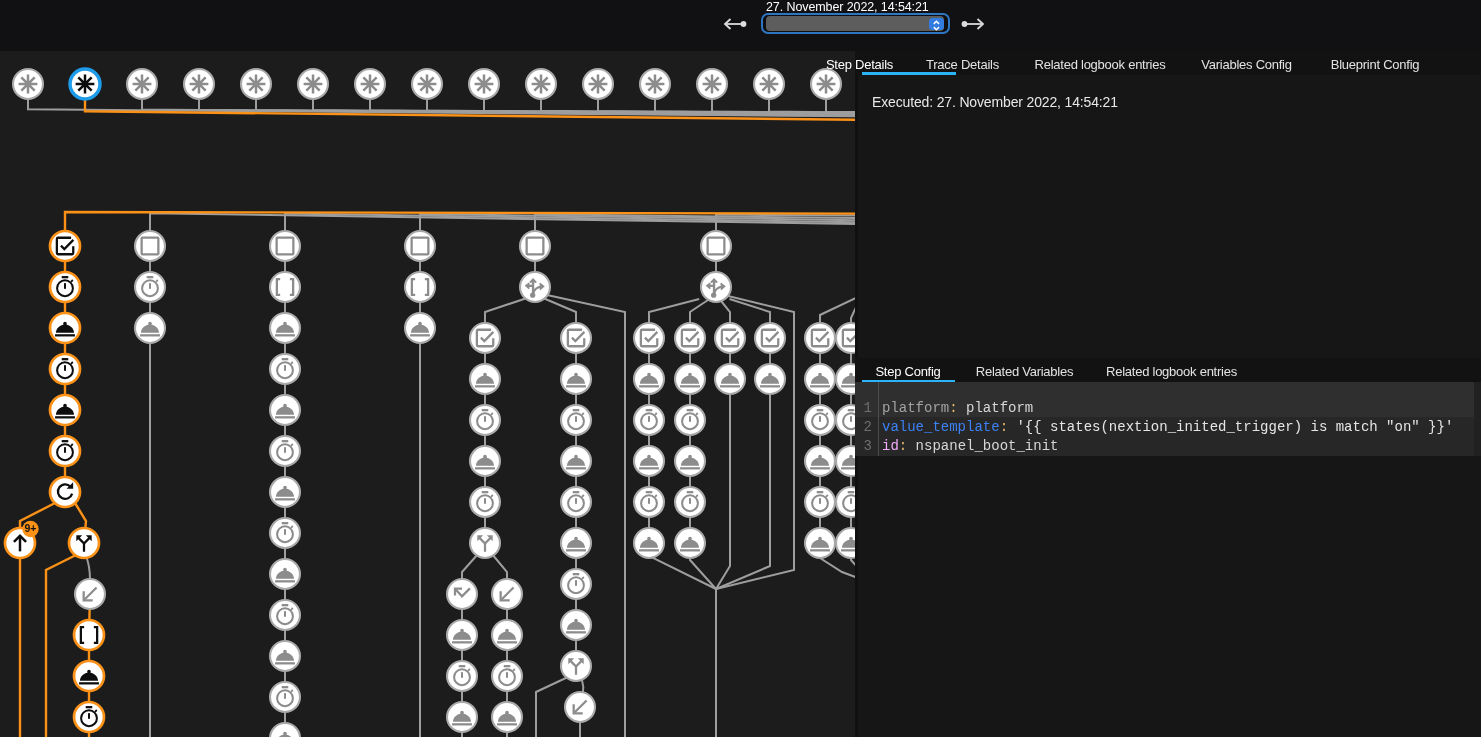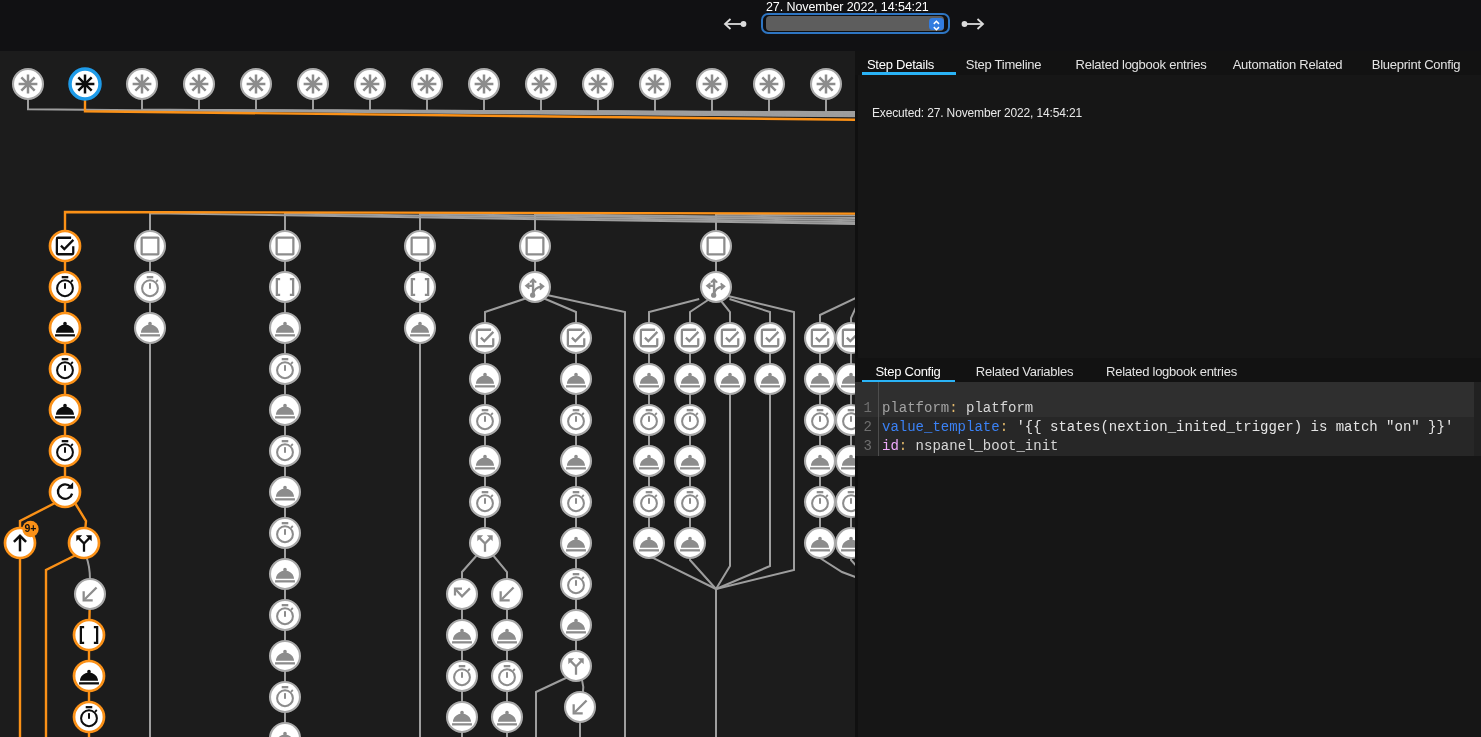--- a/index.html
+++ b/index.html
@@ -645,29 +645,29 @@
       <path d="M-8.0 4.3 C-8.0 0.7 -4.9 -2.3 -1.3 -2.8 C-1.5 -3.1 -1.6 -3.5 -1.6 -3.9 A1.55 1.55 0 0 1 1.6 -3.9 C1.6 -3.5 1.5 -3.1 1.3 -2.8 C4.9 -2.3 8.0 0.7 8.0 4.3 Z" fill="#8c8c8c"></path>
       <path d="M-8.8 6.5H8.8" stroke="#8c8c8c" stroke-width="2.0" fill="none"></path>
     </g>
     <circle cx="30.5" cy="529" r="8.2" fill="#fb9117"></circle>
     <text x="30.5" y="532.4" font-size="10.5" font-weight="bold" fill="#111" text-anchor="middle" font-family="Liberation Sans, sans-serif">9+</text>
   </svg>
 
 <div class="abs" style="left:855px;top:51px;width:626px;height:686px;background:#161616"></div>
 <div class="abs" style="left:855px;top:51px;width:3px;height:686px;background:#101010"></div>
 <div class="abs" style="left:855px;top:51px;width:626px;height:24px;background:#121212"></div>
-<div class="abs" style="left:845px;top:51px;width:626px;height:25px">
+<div class="abs" style="left:804px;top:51px;width:626px;height:25px">
  <div class="tab" style="left:55.5px;color:#fff">Step Details</div>
- <div class="tab" style="left:158.5px">Step Timeline</div>
+ <div class="tab" style="left:158.5px">Trace Details</div>
  <div class="tab" style="left:296px">Related logbook entries</div>
- <div class="tab" style="left:442.5px">Automation Related</div>
+ <div class="tab" style="left:442.5px">Variables Config</div>
  <div class="tab" style="left:571px">Blueprint Config</div>
 </div>
 <div class="abs" style="left:862px;top:72px;width:94px;height:2.5px;background:#2ab3f6"></div>
-<div class="abs" style="left:872px;top:106px;color:#e8e8e8;font-size:12px;letter-spacing:-0.15px">Executed: 27. November 2022, 14:54:21</div>
+<div class="abs" style="left:872px;top:94px;color:#e8e8e8;font-size:14px;letter-spacing:-0.15px">Executed: 27. November 2022, 14:54:21</div>
 
 <div class="abs" style="left:855px;top:358px;width:626px;height:24px;background:#121212"></div>
 <div class="abs" style="left:855px;top:358px;width:753px;height:25px">
  <div class="tab" style="left:53px;color:#fff">Step Config</div>
  <div class="tab" style="left:169.5px">Related Variables</div>
  <div class="tab" style="left:316.5px">Related logbook entries</div>
 </div>
 <div class="abs" style="left:862px;top:379.5px;width:93px;height:2.5px;background:#2ab3f6"></div>
 
 <div class="abs" style="left:1474px;top:382px;width:7px;height:74px;background:#212121;z-index:5"></div>

